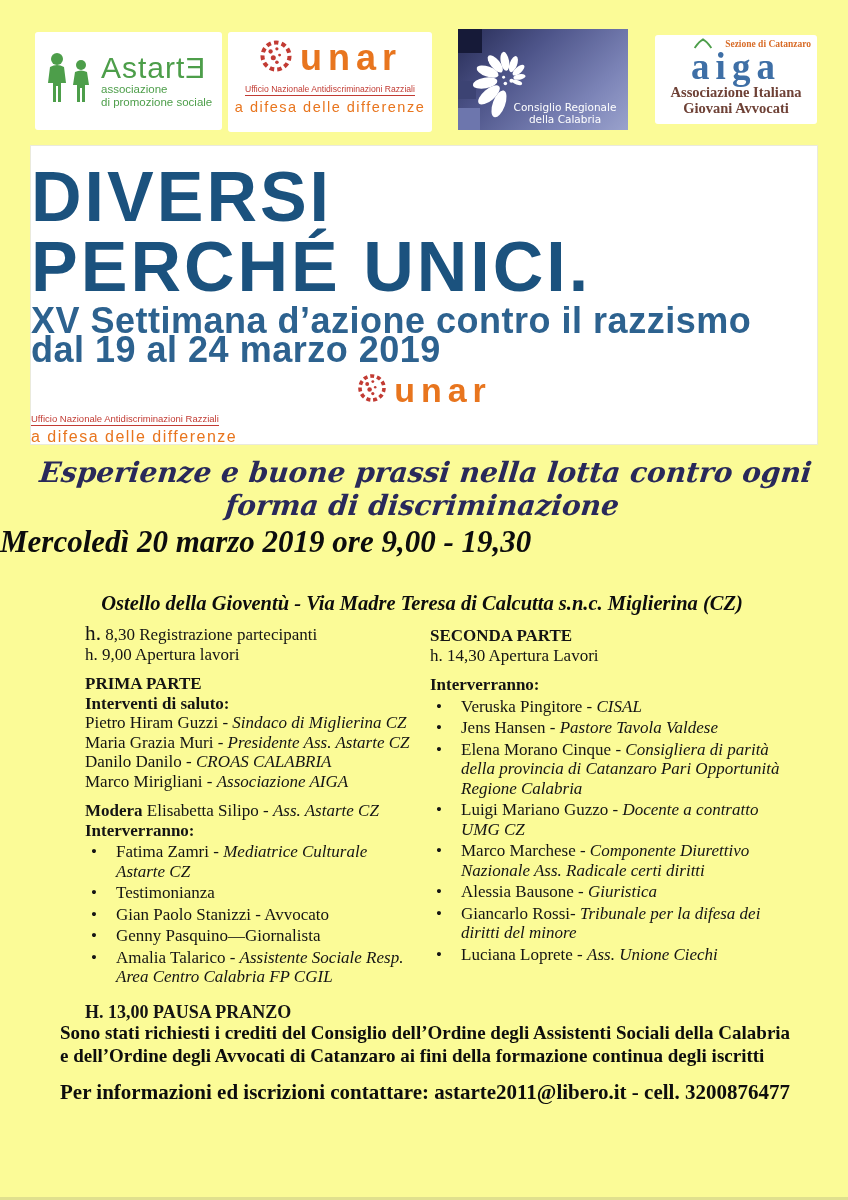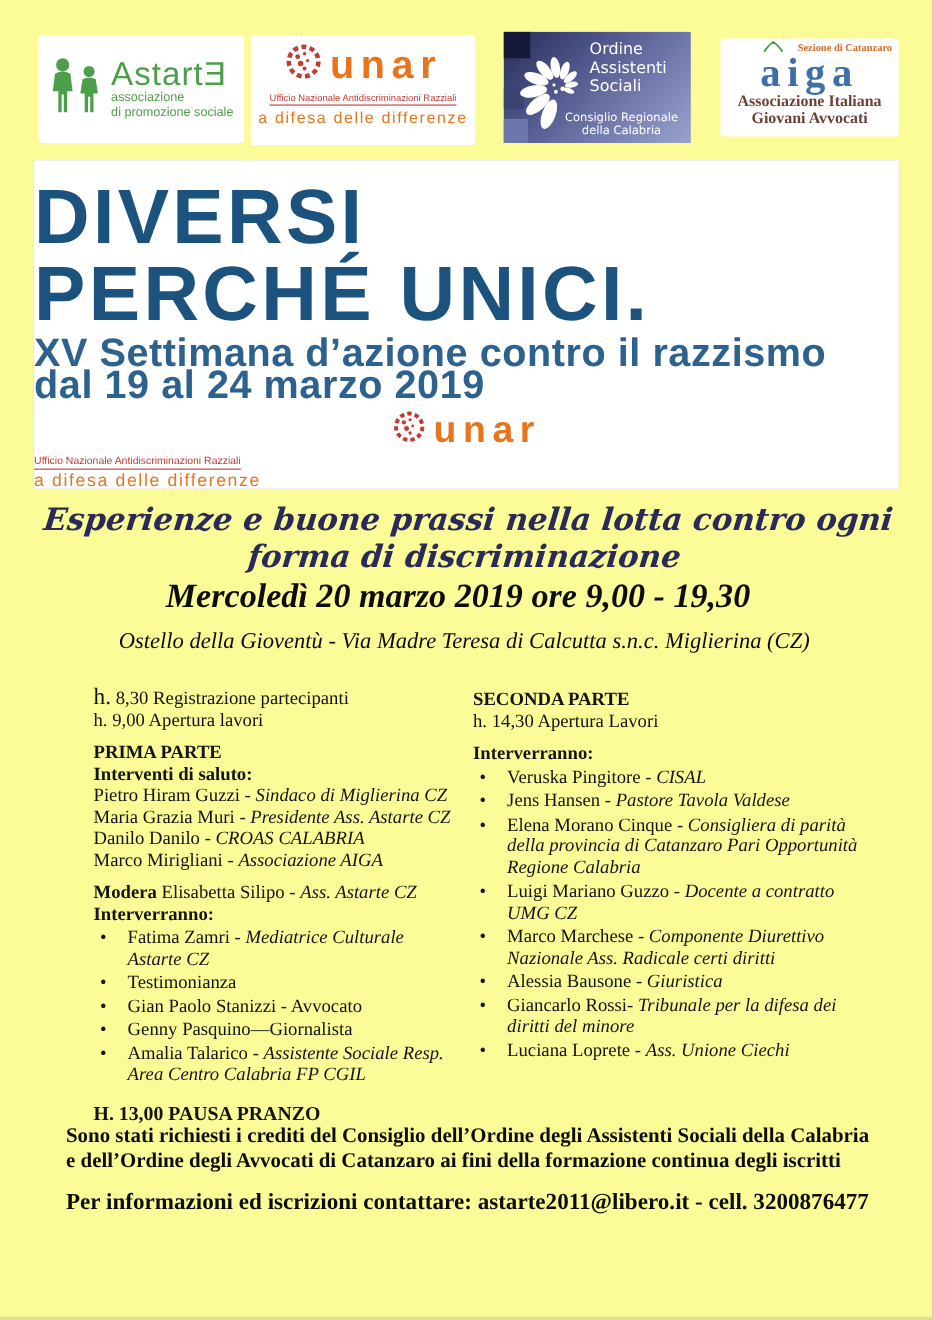--- a/index.html
+++ b/index.html
@@ -48,24 +48,24 @@
   .hero-sub1{margin-top:4px;}
   .hero-unar{margin-top:8px;}
   .unar-hero-word{font-size:34px;line-height:36px;}
   .unar-hero-red{font-size:9.5px;line-height:13px;margin-top:2px;}
   .unar-hero-sub{font-size:16px;margin-top:2px;}
   
   .tagline{position:absolute;left:0;top:456px;width:848px;text-align:center;
            font-family:"DejaVu Serif",serif;font-style:italic;font-weight:bold;
            color:#29295A;font-size:28px;transform:skewX(-6deg);}
   
-  .datetime{position:absolute;left:0;top:524px;width:682px;text-align:right;
+  .datetime{position:absolute;left:0;top:524px;width:682px;text-align:left;
             font-weight:bold;font-style:italic;font-size:31px;color:#0d0d0d;}
-  .venue{position:absolute;left:0;top:572px;width:844px;text-align:center;
-         font-weight:normal;font-style:italic;font-size:20.5px;color:#0d0d0d;}
+  .venue{position:absolute;left:0;top:592px;width:844px;text-align:center;
+         font-weight:bold;font-style:italic;font-size:20.5px;color:#0d0d0d;}
   
   .col{position:absolute;font-size:17px;line-height:19.5px;color:#141414;}
   .col-left{left:85px;top:624px;width:330px;}
   .col-right{left:430px;top:626px;width:362px;}
   .b{font-weight:bold;}
   .gap10{height:10px;}
   .reg-first::first-letter{font-size:1.25em;}
   ul.speakers{margin:2px 0 0 0;padding:0;list-style:none;}
   ul.speakers li{position:relative;padding-left:31px;margin-bottom:2px;}
   ul.speakers li::before{content:"•";position:absolute;left:6px;top:0;}
@@ -128,25 +128,20 @@
         <ellipse cx="0" cy="-30" rx="7" ry="16" transform="rotate(350) scale(0.68)"></ellipse>
         <ellipse cx="0" cy="-30" rx="7" ry="16" transform="rotate(20) scale(0.60)"></ellipse>
         <ellipse cx="0" cy="-30" rx="7" ry="16" transform="rotate(50) scale(0.52)"></ellipse>
         <ellipse cx="0" cy="-30" rx="7" ry="16" transform="rotate(80) scale(0.44)"></ellipse>
         <ellipse cx="0" cy="-30" rx="7" ry="16" transform="rotate(110) scale(0.37)"></ellipse>
         <circle cx="4" cy="2" r="2.4"></circle>
           <circle cx="-3" cy="5" r="2"></circle>
           <circle cx="-5" cy="-2" r="1.7"></circle>
       </svg>
     </span>
-    <div class="oas-main">
-      <div>Ordine</div>
-      <div>Assistenti</div>
-      <div>Sociali</div>
-    </div>
     <div class="oas-sub">
       <div>Consiglio Regionale</div>
       <div>della Calabria</div>
     </div>
   </div>
 
   <div class="tile tile-aiga">
     <div class="aiga-toprow">
       <span>
         <svg width="20" height="11" viewBox="0 0 24 13">

